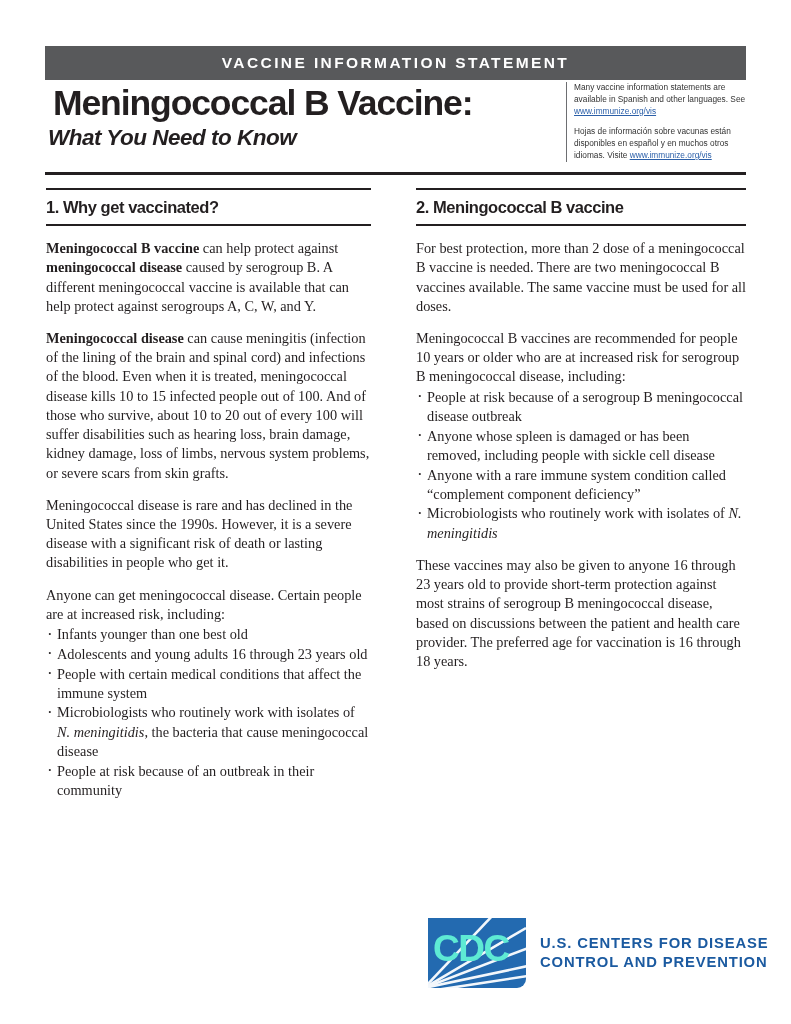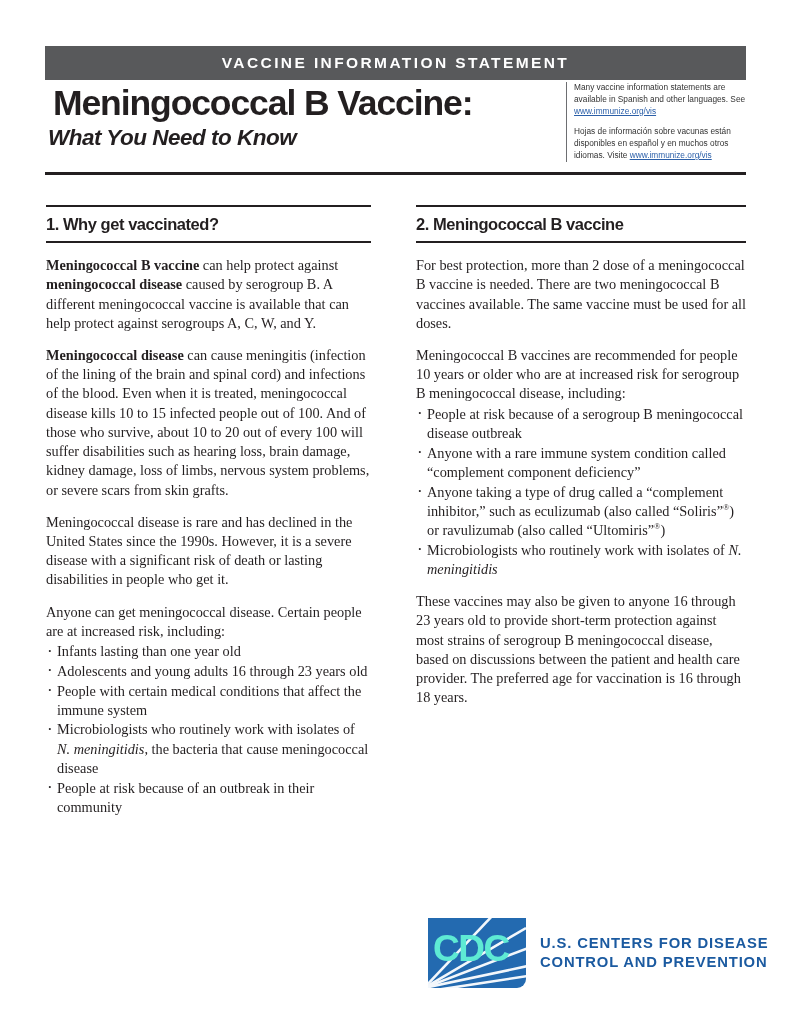--- a/index.html
+++ b/index.html
@@ -99,21 +99,21 @@
     left: 45px;
     top: 172px;
     width: 701px;
     height: 3px;
     background: #231f20;
   }
 
   
   .col {
     position: absolute;
-    top: 205px;
+    top: 188px;
   }
   .col-left  { left: 46px;  width: 325px; }
   .col-right { left: 416px; width: 330px; }
 
   .sect-rule-top {
     height: 2px;
     background: #231f20;
     margin: 0;
   }
   .sect-rule-bottom {
@@ -250,41 +250,41 @@
 
     <p class="body-p"><b>Meningococcal B vaccine</b><span> can help protect against </span><b>meningococcal disease</b><span> caused by serogroup B. A different meningococcal vaccine is available that can help protect against serogroups A, C, W, and Y.</span></p>
 
     <p class="body-p"><b>Meningococcal disease</b><span> can cause meningitis (infection of the lining of the brain and spinal cord) and infections of the blood. Even when it is treated, meningococcal disease kills 10 to 15 infected people out of 100. And of those who survive, about 10 to 20 out of every 100 will suffer disabilities such as hearing loss, brain damage, kidney damage, loss of limbs, nervous system problems, or severe scars from skin grafts.</span></p>
 
     <p class="body-p">Meningococcal disease is rare and has declined in the United States since the 1990s. However, it is a severe disease with a significant risk of death or lasting disabilities in people who get it.</p>
 
     <p class="body-p lead-in">Anyone can get meningococcal disease. Certain people are at increased risk, including:</p>
 
     <ul class="bullets tight">
-      <li class="bullet">Infants lasting than one year old</li>
+      <li class="bullet">Infants younger than one best old</li>
       <li class="bullet">Adolescents and young adults 16 through 23 years old</li>
       <li class="bullet">People with certain medical conditions that affect the immune system</li>
       <li class="bullet"><span>Microbiologists who routinely work with isolates of </span><i>N. meningitidis</i><span>, the bacteria that cause meningococcal disease</span></li>
       <li class="bullet">People at risk because of an outbreak in their community</li>
     </ul>
   </div>
 
   <div class="col col-right">
     <div class="sect-rule-top"></div>
     <h3 class="sect-head">2. Meningococcal B vaccine</h3>
     <div class="sect-rule-bottom"></div>
 
     <p class="body-p">For best protection, more than 2 dose of a meningococcal B vaccine is needed. There are two meningococcal B vaccines available. The same vaccine must be used for all doses.</p>
 
     <p class="body-p lead-in">Meningococcal B vaccines are recommended for people 10 years or older who are at increased risk for serogroup B meningococcal disease, including:</p>
 
     <ul class="bullets">
       <li class="bullet">People at risk because of a serogroup B meningococcal disease outbreak</li>
+      <li class="bullet">Anyone whose spleen is damaged or has been removed, including people with sickle cell disease</li>
       <li class="bullet">Anyone with a rare immune system condition called “complement component deficiency”</li>
-      <li class="bullet"><span>Anyone taking a type of drug called a “complement inhibitor,” such as eculizumab (also called “Soliris”</span><sup class="tm">®</sup><span>) or ravulizumab (also called “Ultomiris”</span><sup class="tm">®</sup><span>)</span></li>
       <li class="bullet"><span>Microbiologists who routinely work with isolates of </span><i>N. meningitidis</i><span></span></li>
     </ul>
 
     <p class="body-p">These vaccines may also be given to anyone 16 through 23 years old to provide short-term protection against most strains of serogroup B meningococcal disease, based on discussions between the patient and health care provider. The preferred age for vaccination is 16 through 18 years.</p>
   </div>
 
   <div class="cdc-logo-wrap">
     <div class="cdc-mark">
       <svg width="98" height="70" viewBox="0 0 98 70" style="position:absolute;left:0;top:0;">
         <g stroke="#ffffff" stroke-width="2.6" fill="none" opacity="0.95">

